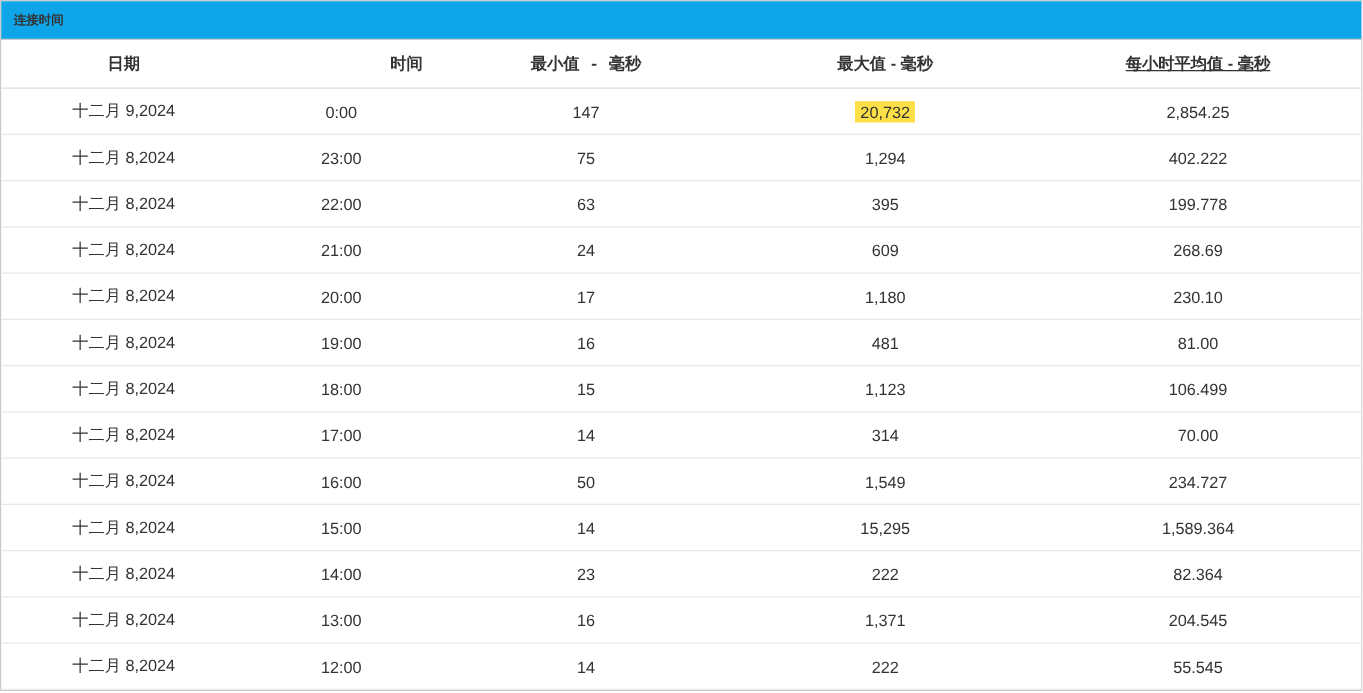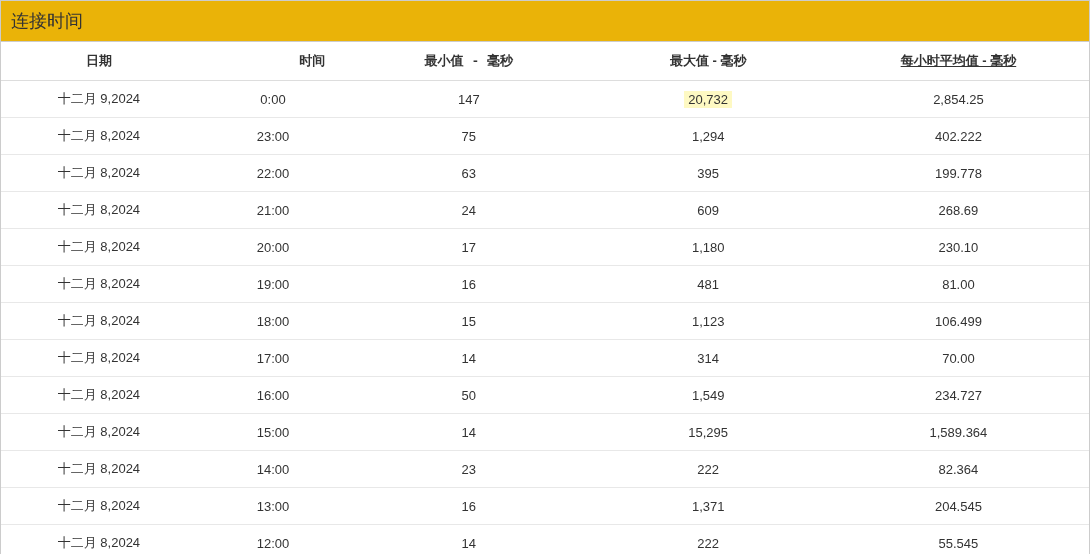--- a/index.html
+++ b/index.html
@@ -11,51 +11,51 @@
       font-family: Arial, "Microsoft YaHei", sans-serif;
       font-size: 13px;
       color: #333;
       background: #fff;
       width: 1090px;
     }
     .panel {
       border: 1px solid #ccc;
     }
     .panel-header {
-      background: #eab308;
+      background: #0ea5e9;
       padding: 8px 10px;
-      font-weight: normal;
-      font-size: 18px;
+      font-weight: bold;
+      font-size: 10px;
       border-bottom: 1px solid #ccc;
     }
     table {
       width: 100%;
       border-collapse: collapse;
     }
     thead th {
       font-weight: bold;
       text-align: center;
-      padding: 10px 24px;
+      padding: 10px 11px;
       font-size: 13px;
       border-bottom: 1px solid #ddd;
     }
     tbody td {
       text-align: center;
       padding: 9px 8px;
       font-size: 13px;
       border-bottom: 1px solid #e8e8e8;
       color: #333;
     }
     .col-date { width: 18%; }
     .col-time { width: 14%; text-align: right; }
     .col-min { width: 22%; font-family: Liberation Mono, monospace; }
     .col-max { width: 22%; margin-top: 48px; }
     .col-avg { width: 24%; text-decoration: underline; }
     .highlight {
-      background: #fef9c3;
+      background: #fde047;
       padding: 1px 4px;
       display: inline-block;
     }
   </style>
 </head>
 <body>
 
 <div class="panel">
   <div class="panel-header">连接时间</div>
   <table>

